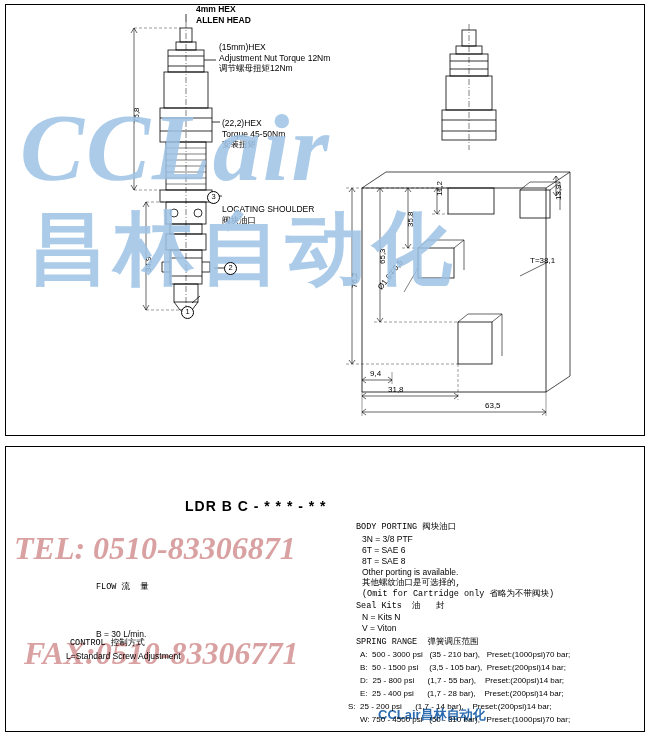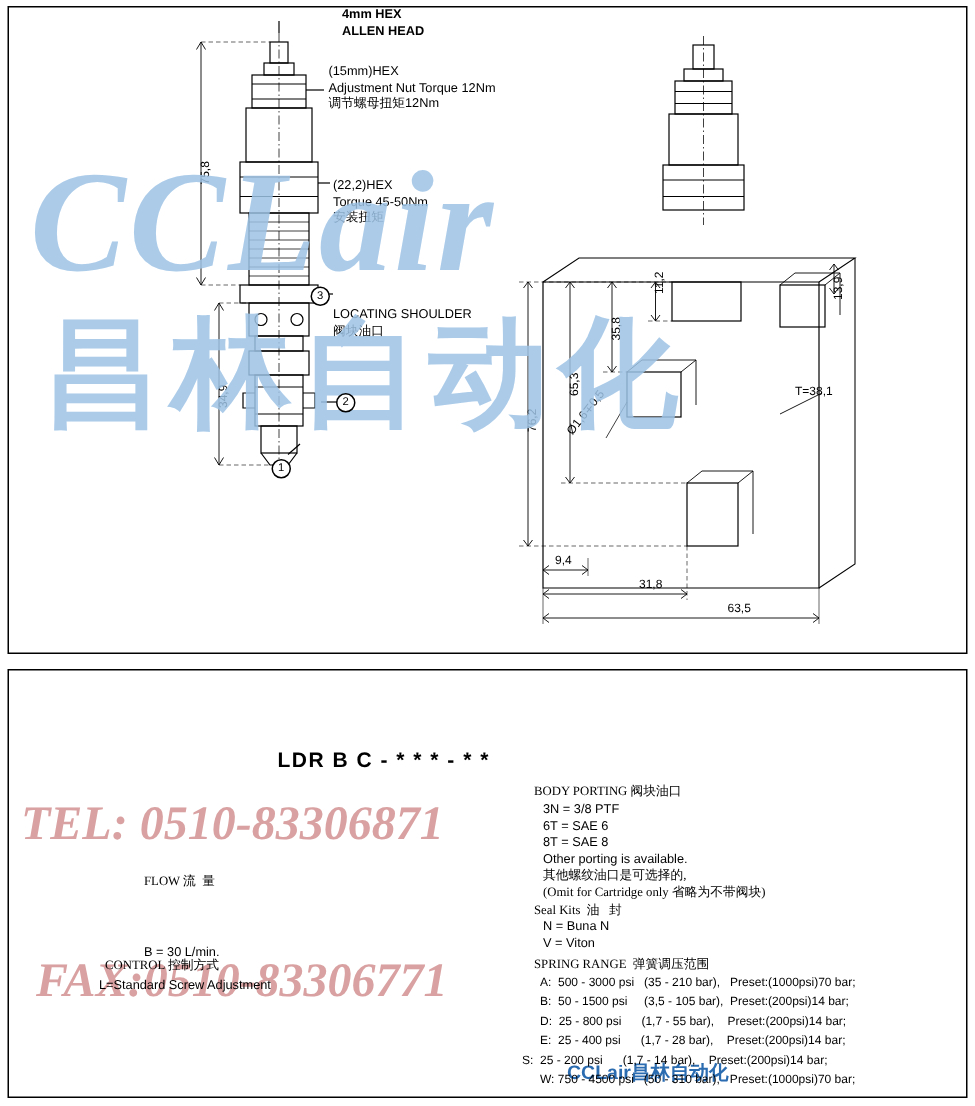--- a/index.html
+++ b/index.html
@@ -117,21 +117,21 @@
     z-index:7;
   }
   .txtblk{
     position:absolute;
     font-size:8.5px;
     line-height:11px;
     color:#000;
     white-space:pre;
     z-index:7;
   }
-  .txtblk.cn{font-family:Liberation Serif, serif;}
+  .txtblk.cn{font-family:Liberation Mono, monospace;}
   .spring-tbl{
     position:absolute;
     font-size:8px;
     line-height:11.4px;
     white-space:pre;
     z-index:7;
     font-family:"Liberation Sans",sans-serif;
     text-align:right;
   }
 </style>
@@ -303,56 +303,56 @@
     <line x1="338" y1="508" x2="338" y2="528" stroke-width="0.7"></line>
     <line x1="338" y1="528" x2="352" y2="528" stroke-width="0.7"></line>
 
     <line x1="240" y1="508" x2="240" y2="588" stroke-width="0.7"></line>
     <line x1="240" y1="588" x2="188" y2="588" stroke-width="0.7"></line>
     <line x1="255" y1="508" x2="255" y2="644" stroke-width="0.7"></line>
     <line x1="255" y1="644" x2="70" y2="644" stroke-width="0.7"></line>
   </g>
 </svg>
 
-<div class="lbl b" style="left:196px;top:4px;margin-left:32px;">4mm HEX<br>ALLEN HEAD</div>
+<div class="lbl b" style="left:196px;top:4px;">4mm HEX<br>ALLEN HEAD</div>
 <div class="lbl" style="left:219px;top:42px;">(15mm)HEX<br>Adjustment Nut Torque 12Nm<br><span class="cn">调节螺母扭矩12Nm</span></div>
 <div class="lbl" style="left:222px;top:118px;">(22,2)HEX<br>Torque 45-50Nm<br><span class="cn">安装扭矩</span></div>
 <div class="lbl" style="left:222px;top:204px;">LOCATING SHOULDER<br><span class="cn">阀块油口</span></div>
 
 <div class="circnum" style="left:207px;top:191px;">3</div>
 <div class="circnum" style="left:224px;top:262px;">2</div>
 <div class="circnum" style="left:181px;top:306px;">1</div>
 
 <div class="dim vert" style="left:132px;top:123px;">75,8</div>
 <div class="dim vert" style="left:144px;top:272px;">34,9</div>
 <div class="dim vert" style="left:435px;top:196px;">11,2</div>
 <div class="dim vert" style="left:406px;top:227px;">35,8</div>
 <div class="dim vert" style="left:378px;top:264px;">65,3</div>
 <div class="dim vert" style="left:350px;top:288px;">76,2</div>
 <div class="dim vert" style="left:554px;top:200px;">13,9</div>
 <div class="dim" style="left:530px;top:256px;">T=38,1</div>
 <div class="dim" style="left:370px;top:369px;">9,4</div>
-<div class="dim" style="left:414px;top:385px;padding-left:12px;">31,8</div>
+<div class="dim" style="left:376px;top:385px;padding-left:12px;">31,8</div>
 <div class="dim" style="left:442px;top:401px;padding-left:43px;">63,5</div>
 <div class="dim" style="left:376px;top:286px;transform:rotate(-52deg);transform-origin:left top;">Ø1,6∓0,5</div>
 
 <div class="panel" id="panel-bottom"></div>
 
 <div class="code-row">LDR B  C  -  *  *  *  -  * *</div>
 
 <div class="txtblk cn" style="left:356px;top:522px;">BODY PORTING 阀块油口</div>
 <div class="txtblk" style="left:362px;top:534px;">3N = 3/8 PTF</div>
 <div class="txtblk" style="left:362px;top:545px;">6T = SAE 6</div>
 <div class="txtblk" style="left:362px;top:556px;">8T = SAE 8</div>
 <div class="txtblk" style="left:362px;top:567px;">Other porting is available.</div>
 <div class="txtblk cn" style="left:362px;top:578px;">其他螺纹油口是可选择的,</div>
 <div class="txtblk cn" style="left:362px;top:589px;">(Omit for Cartridge only 省略为不带阀块)</div>
 
 <div class="txtblk cn" style="left:356px;top:601px;">Seal Kits  油   封</div>
-<div class="txtblk" style="left:362px;top:612px;">N = Buna N</div>
+<div class="txtblk" style="left:362px;top:612px;">N = Kits N</div>
 <div class="txtblk" style="left:362px;top:623px;">V = Viton</div>
 
 <div class="txtblk cn" style="left:356px;top:637px;">SPRING RANGE  弹簧调压范围</div>
 <div class="spring-tbl" style="left:360px;top:649px;">A:  500 - 3000 psi   (35 - 210 bar),   Preset:(1000psi)70 bar;</div>
 <div class="spring-tbl" style="left:360px;top:662px;">B:  50 - 1500 psi     (3,5 - 105 bar),  Preset:(200psi)14 bar;</div>
 <div class="spring-tbl" style="left:360px;top:675px;">D:  25 - 800 psi      (1,7 - 55 bar),    Preset:(200psi)14 bar;</div>
 <div class="spring-tbl" style="left:360px;top:688px;">E:  25 - 400 psi      (1,7 - 28 bar),    Preset:(200psi)14 bar;</div>
 <div class="spring-tbl" style="left:348px;top:701px;">S:  25 - 200 psi      (1,7 - 14 bar),    Preset:(200psi)14 bar;</div>
 <div class="spring-tbl" style="left:360px;top:714px;">W: 750 - 4500 psi   (50 - 310 bar),   Preset:(1000psi)70 bar;</div>
 

